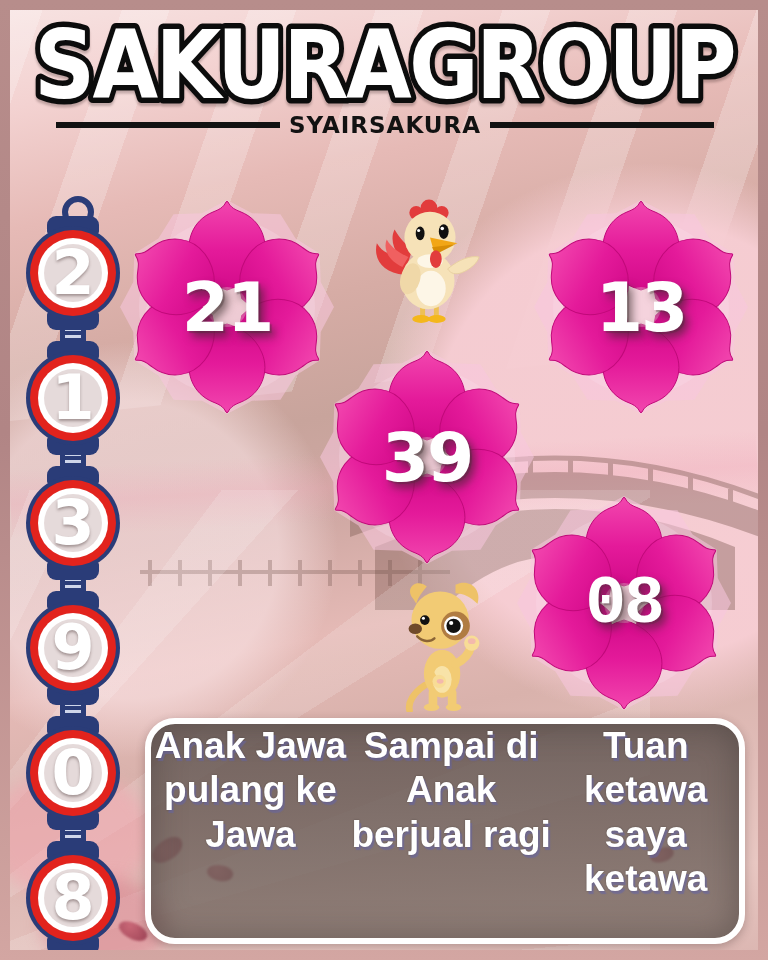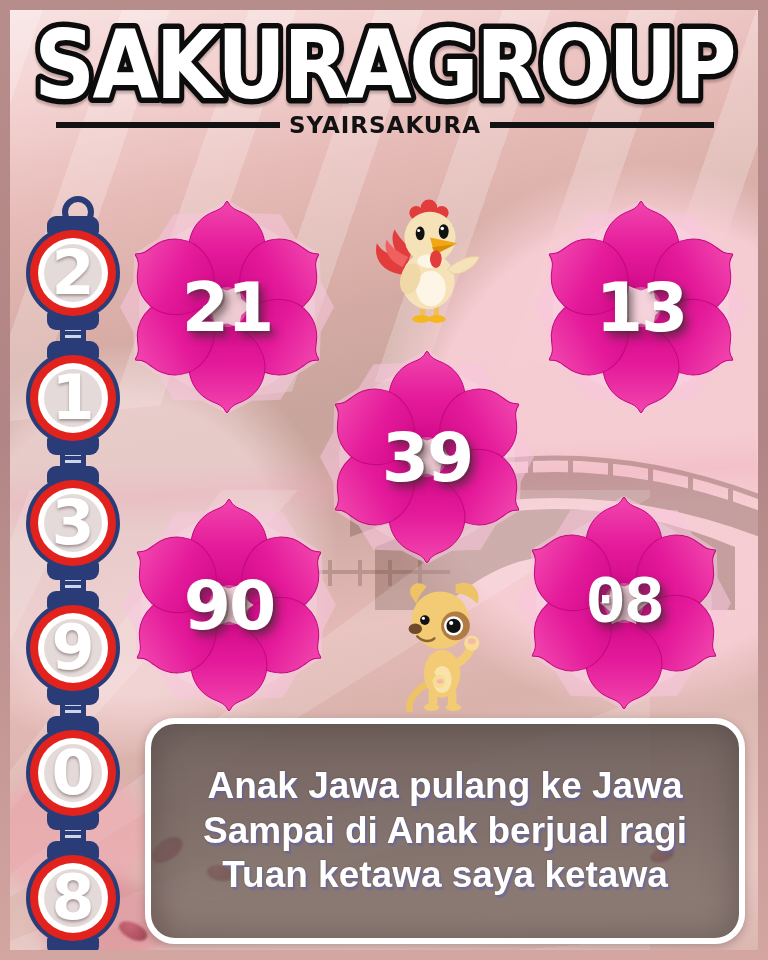--- a/index.html
+++ b/index.html
@@ -75,21 +75,21 @@
   .fw1{left:107px;top:187px;} .fw2{left:521px;top:187px;} .fw3{left:307px;top:337px;}
   .fw4{left:109px;top:485px;} .fw5{left:504px;top:483px;font-family:Liberation Mono, monospace;}
   .mascot{position:absolute;}
   .mascot.rooster{left:359px;top:188px;}
   .mascot.dog{left:376px;top:568px;}
   
   .poem{position:absolute;left:135px;top:708px;width:600px;height:226px;box-sizing:border-box;
     background:linear-gradient(180deg,rgba(96,84,80,.84),rgba(122,108,101,.8));
     border:6px solid #fff;border-radius:30px;
     box-shadow:0 3px 10px rgba(60,40,40,.3), inset 0 0 34px rgba(58,50,48,.45);
-    display:flex;flex-direction:column;justify-content:center;gap:0;}
+    display:flex;justify-content:center;gap:0;}
   .poem-line{text-align:center;font-size:37px;font-weight:bold;color:#fff;line-height:1.2;
     font-family:"Liberation Sans", sans-serif;
     text-shadow:2px 3px 1px rgba(100,100,170,.55),0 0 2px rgba(0,0,0,.3);}
 </style>
 </head>
 <body>
 
 <svg width="0" height="0" style="position:absolute" aria-hidden="true">
   <defs>
     <linearGradient id="petalGrad" x1="0" y1="0" x2="0" y2="1">
@@ -275,26 +275,20 @@
           <use href="#flowerShape"></use>
         </svg>
       <div class="flower-num">13</div>
     </div>
     <div class="flower-wrap fw3">
       <svg width="220" height="220" viewBox="0 0 220 220">
           <use href="#flowerShape"></use>
         </svg>
       <div class="flower-num">39</div>
     </div>
-    <div class="flower-wrap fw4">
-      <svg width="220" height="220" viewBox="0 0 220 220">
-          <use href="#flowerShape"></use>
-        </svg>
-      <div class="flower-num">90</div>
-    </div>
     <div class="flower-wrap fw5">
       <svg width="220" height="220" viewBox="0 0 220 220">
           <use href="#flowerShape"></use>
         </svg>
       <div class="flower-num">08</div>
     </div>
 
     <svg class="mascot rooster" width="118" height="128" viewBox="0 0 120 130">
       <path d="M36,78 C14,76 4,62 8,46 C14,56 22,58 30,58 C24,50 22,40 26,32 C32,42 38,48 44,52 Z" fill="#e23c3c"></path>
       <path d="M34,70 C20,64 14,52 18,42 C24,52 32,56 40,60 Z" fill="#f06060"></path>

